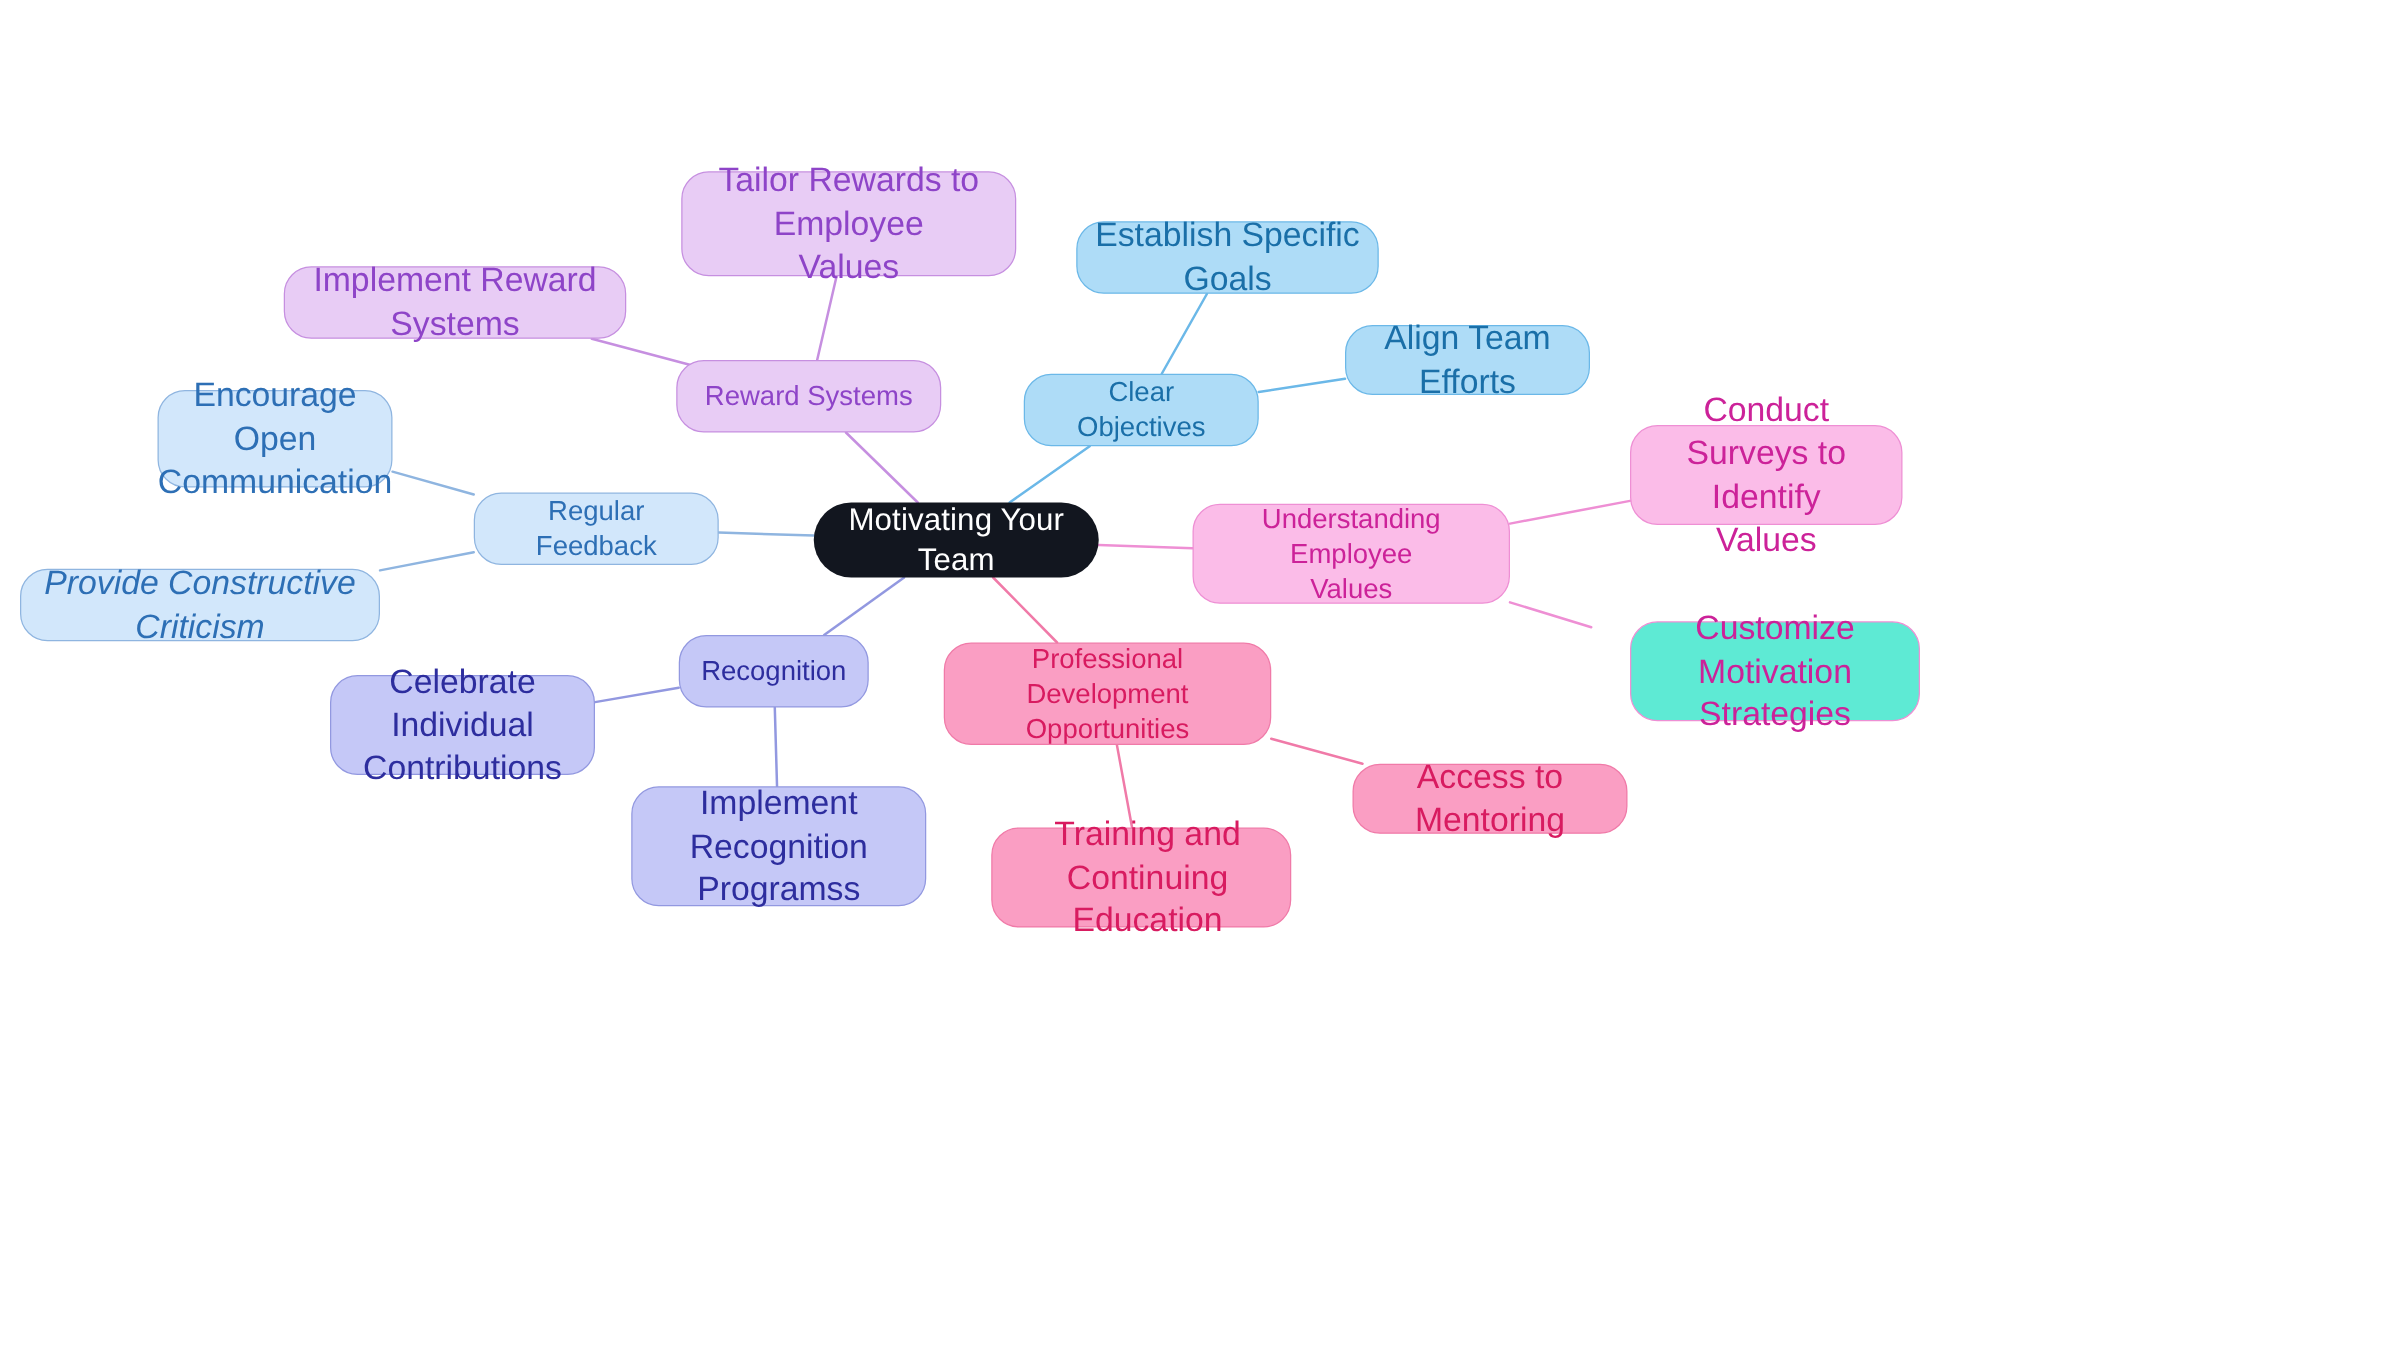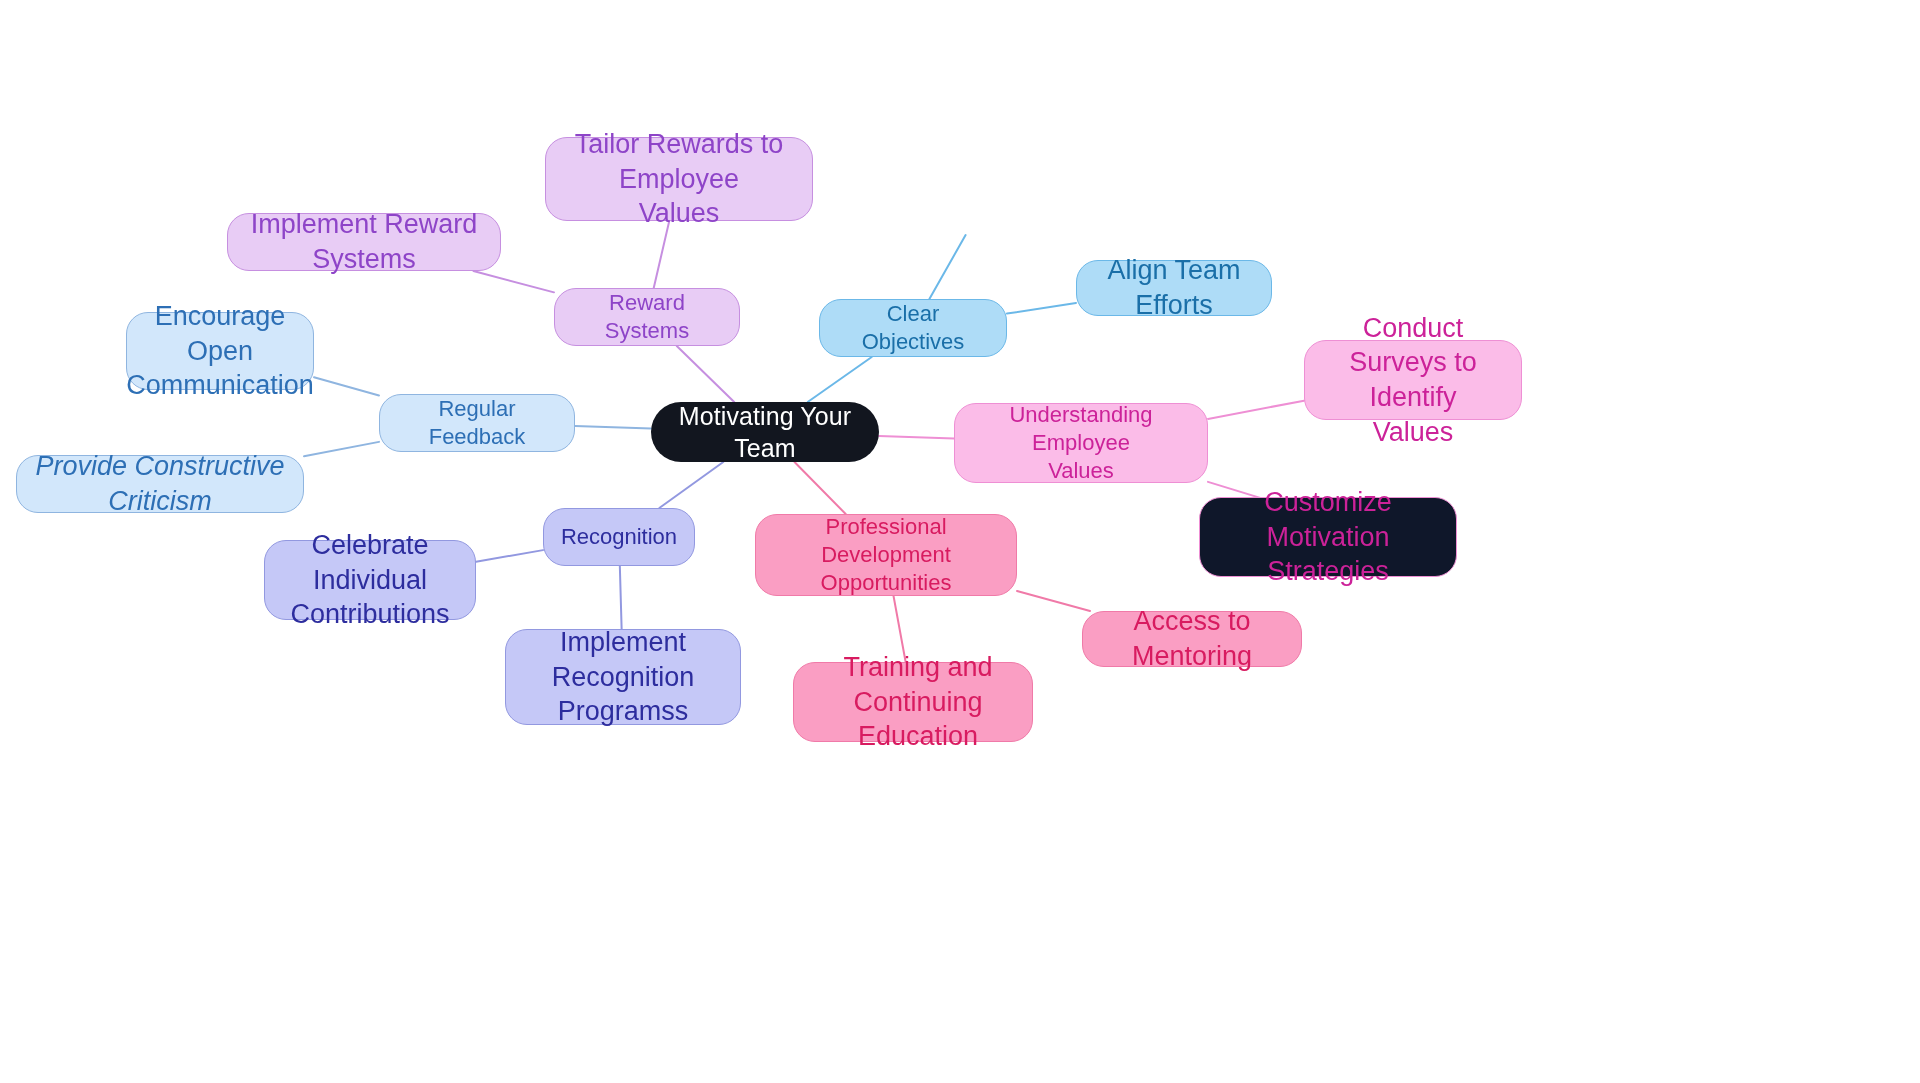--- a/index.html
+++ b/index.html
@@ -70,38 +70,39 @@
       <line x1="619.8285714285714" y1="566" x2="621.8285714285714" y2="636" stroke="#9298E0" stroke-width="2" stroke-linecap="round"></line>
       <line x1="651" y1="428.4375" x2="575" y2="426.0625" stroke="#8FB5E0" stroke-width="2" stroke-linecap="round"></line>
       <line x1="379" y1="395.54474708171205" x2="314" y2="377.3346303501946" stroke="#8FB5E0" stroke-width="2" stroke-linecap="round"></line>
       <line x1="379" y1="441.85804416403784" x2="304" y2="456.2902208201893" stroke="#8FB5E0" stroke-width="2" stroke-linecap="round"></line>
       <line x1="734.2173913043479" y1="402" x2="676.7565217391304" y2="346" stroke="#C68FE0" stroke-width="2" stroke-linecap="round"></line>
       <line x1="554" y1="292.35335689045934" x2="473.4266666666667" y2="271" stroke="#C68FE0" stroke-width="2" stroke-linecap="round"></line>
       <line x1="653.7246376811594" y1="288" x2="669.2608695652174" y2="221" stroke="#C68FE0" stroke-width="2" stroke-linecap="round"></line>
     </svg>
 <div class="node root" style="left: 765px; top: 432px; width: 228px; height: 60px; background: rgb(18, 22, 31); border-color: rgb(18, 22, 31); color: rgb(255, 255, 255);">Motivating Your Team</div>
     <div class="node branch" style="left: 913px; top: 328px; width: 188px; height: 58px; background: rgb(174, 220, 247); border-color: rgb(107, 184, 232); color: rgb(26, 111, 168);">Clear Objectives</div>
+    <div class="node leaf" style="left: 982px; top: 206px; width: 242px; height: 58px; background: rgb(174, 220, 247); border-color: rgb(107, 184, 232); color: rgb(26, 111, 168);">Establish Specific Goals</div>
     <div class="node leaf" style="left: 1174px; top: 288px; width: 196px; height: 56px; background: rgb(174, 220, 247); border-color: rgb(107, 184, 232); color: rgb(26, 111, 168);">Align Team Efforts</div>
     <div class="node branch" style="left: 1081px; top: 443px; width: 254px; height: 80px; background: rgb(251, 188, 232); border-color: rgb(238, 143, 212); color: rgb(204, 34, 153);">Understanding Employee
 Values</div>
     <div class="node leaf" style="left: 1413px; top: 380px; width: 218px; height: 80px; background: rgb(251, 188, 232); border-color: rgb(238, 143, 212); color: rgb(204, 34, 153);">Conduct Surveys to Identify
 Values</div>
-    <div class="node leaf" style="left: 1328px; top: 537px; width: 258px; height: 80px; background: #0f172a; border-color: rgb(238, 143, 212); color: rgb(204, 34, 153);">Customize Motivation
+    <div class="node leaf" style="left: 1420px; top: 537px; width: 232px; height: 80px; background: #5eead4; border-color: rgb(238, 143, 212); color: rgb(204, 34, 153);">Customize Motivation
 Strategies</div>
     <div class="node branch" style="left: 886px; top: 555px; width: 262px; height: 82px; background: rgb(250, 158, 195); border-color: rgb(240, 122, 168); color: rgb(216, 27, 96);">Professional Development
 Opportunities</div>
     <div class="node leaf" style="left: 1192px; top: 639px; width: 220px; height: 56px; background: rgb(250, 158, 195); border-color: rgb(240, 122, 168); color: rgb(216, 27, 96);">Access to Mentoring</div>
     <div class="node leaf" style="left: 913px; top: 702px; width: 240px; height: 80px; background: rgb(250, 158, 195); border-color: rgb(240, 122, 168); color: rgb(216, 27, 96); padding-left: 24px;">Training and Continuing
 Education</div>
     <div class="node branch" style="left: 619px; top: 537px; width: 152px; height: 58px; background: rgb(197, 200, 247); border-color: rgb(146, 152, 224); color: rgb(45, 45, 158);">Recognition</div>
     <div class="node leaf" style="left: 370px; top: 580px; width: 212px; height: 80px; background: rgb(197, 200, 247); border-color: rgb(146, 152, 224); color: rgb(45, 45, 158);">Celebrate Individual
 Contributions</div>
     <div class="node leaf" style="left: 623px; top: 677px; width: 236px; height: 96px; background: rgb(197, 200, 247); border-color: rgb(146, 152, 224); color: rgb(45, 45, 158);">Implement Recognition
 Programss</div>
     <div class="node branch" style="left: 477px; top: 423px; width: 196px; height: 58px; background: rgb(210, 231, 251); border-color: rgb(143, 181, 224); color: rgb(45, 111, 181);">Regular Feedback</div>
     <div class="node leaf" style="left: 220px; top: 351px; width: 188px; height: 78px; background: rgb(210, 231, 251); border-color: rgb(143, 181, 224); color: rgb(45, 111, 181);">Encourage Open
 Communication</div>
     <div class="node leaf" style="left: 160px; top: 484px; width: 288px; height: 58px; background: rgb(210, 231, 251); border-color: rgb(143, 181, 224); color: rgb(45, 111, 181); font-style: italic;">Provide Constructive Criticism</div>
-    <div class="node branch" style="left: 647px; top: 317px; width: 186px; height: 58px; background: rgb(232, 204, 245); border-color: rgb(198, 143, 224); color: rgb(142, 68, 200);">Reward Systems</div>
+    <div class="node branch" style="left: 647px; top: 317px; width: 212px; height: 58px; background: rgb(232, 204, 245); border-color: rgb(198, 143, 224); color: rgb(142, 68, 200);">Reward Systems</div>
     <div class="node leaf" style="left: 364px; top: 242px; width: 274px; height: 58px; background: rgb(232, 204, 245); border-color: rgb(198, 143, 224); color: rgb(142, 68, 200);">Implement Reward Systems</div>
     <div class="node leaf" style="left: 679px; top: 179px; width: 268px; height: 84px; background: rgb(232, 204, 245); border-color: rgb(198, 143, 224); color: rgb(142, 68, 200);">Tailor Rewards to Employee
 Values</div>
   </div>
 
 </body></html>

